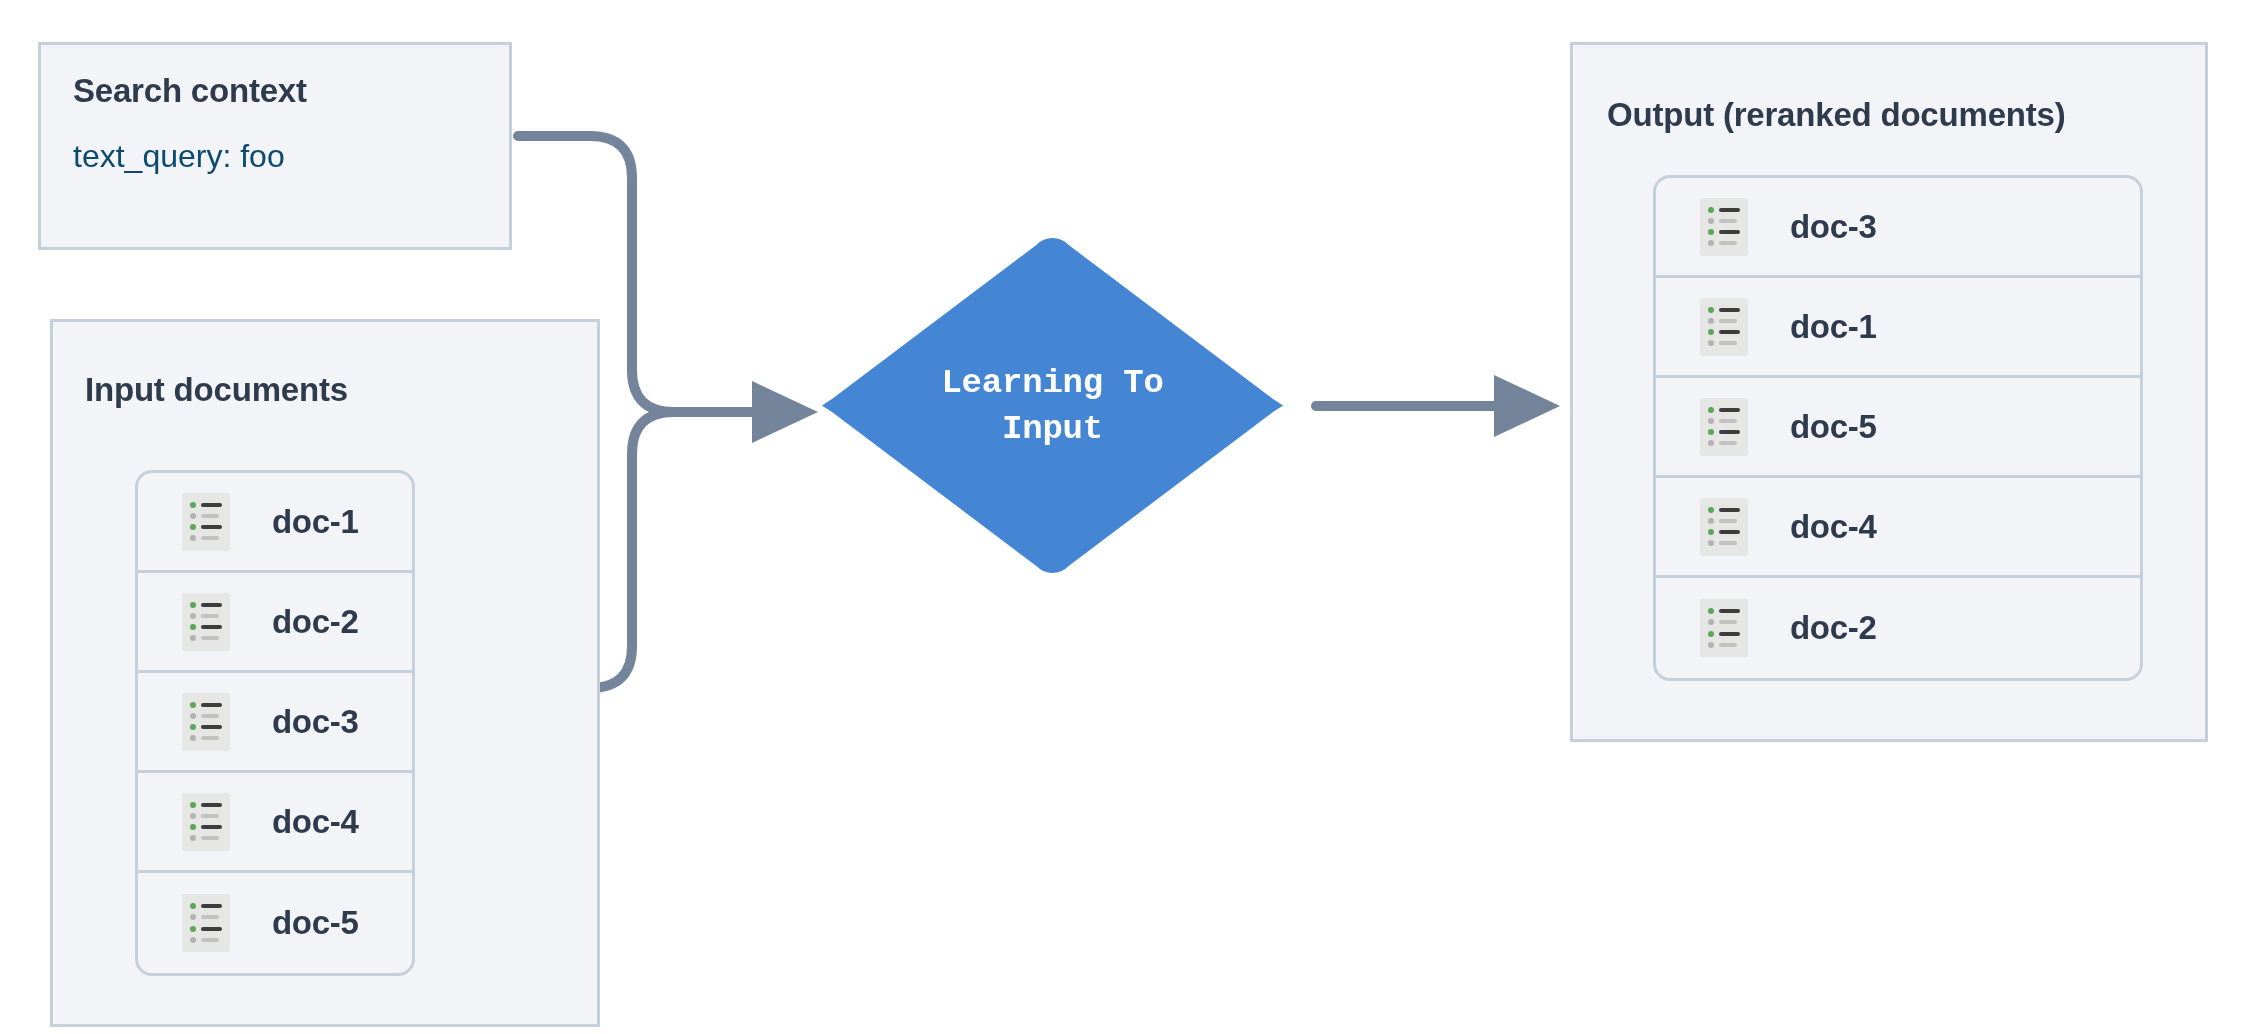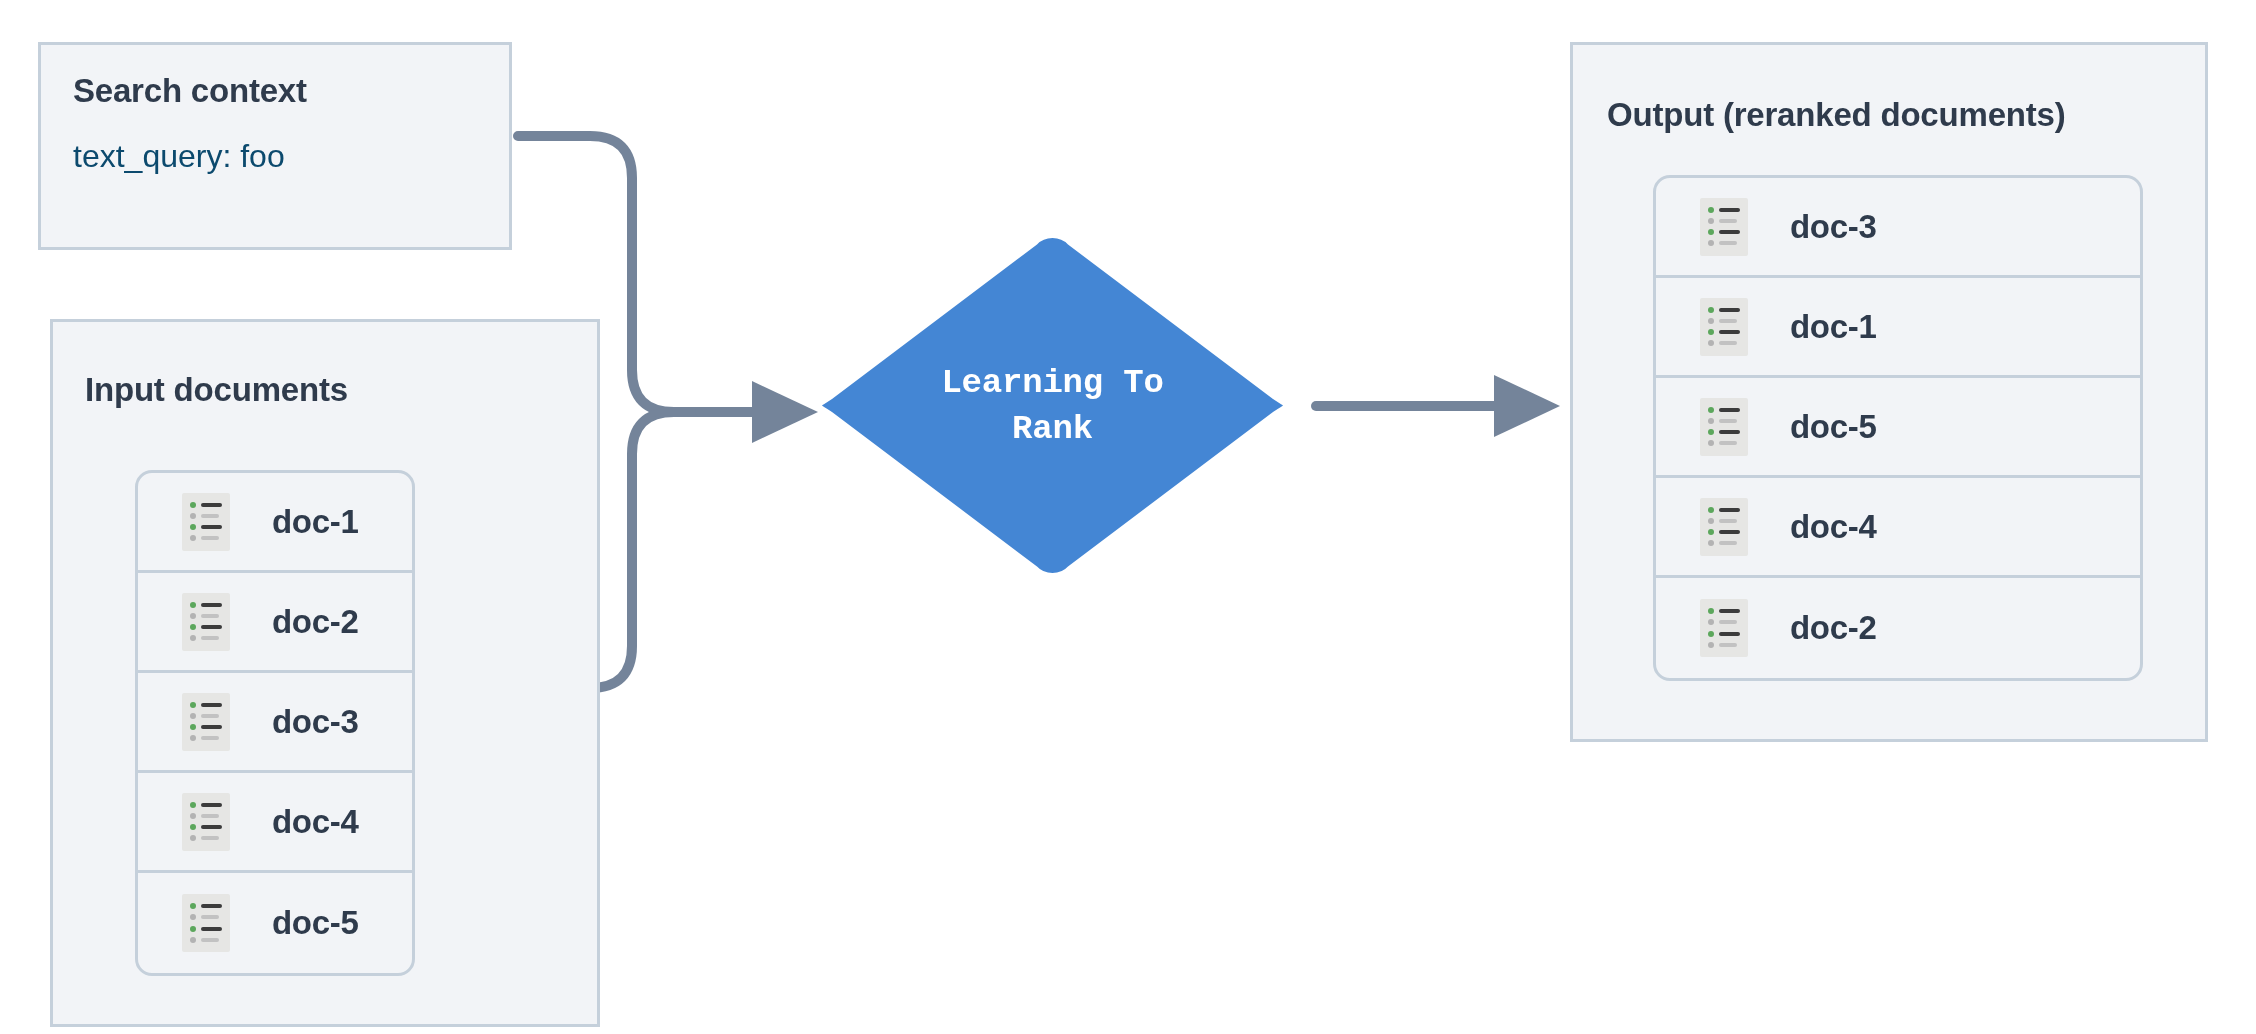--- a/index.html
+++ b/index.html
@@ -341,21 +341,21 @@
                Q 228 345 222 338.5
                L 17 184
                Q 7 177.5 7 177.5
                Q 7 177.5 17 171
                L 222 16.5
                Q 228 10 237.5 10 Z" fill="#4486d4"></path>
     </svg>
     <div id="ltr-label">
       <div>
         <div>Learning To</div>
-        <div>Rank</div>
+        <div>Input</div>
       </div>
     </div>
   </div>
 
   <div class="panel" id="output-panel">
     <div class="panel-title" id="output-title">Output (reranked documents)</div>
     <div class="doc-list" id="output-doc-list">
         <div class="doc-row">
           <div class="doc-icon">
             <div class="doc-icon-row">

